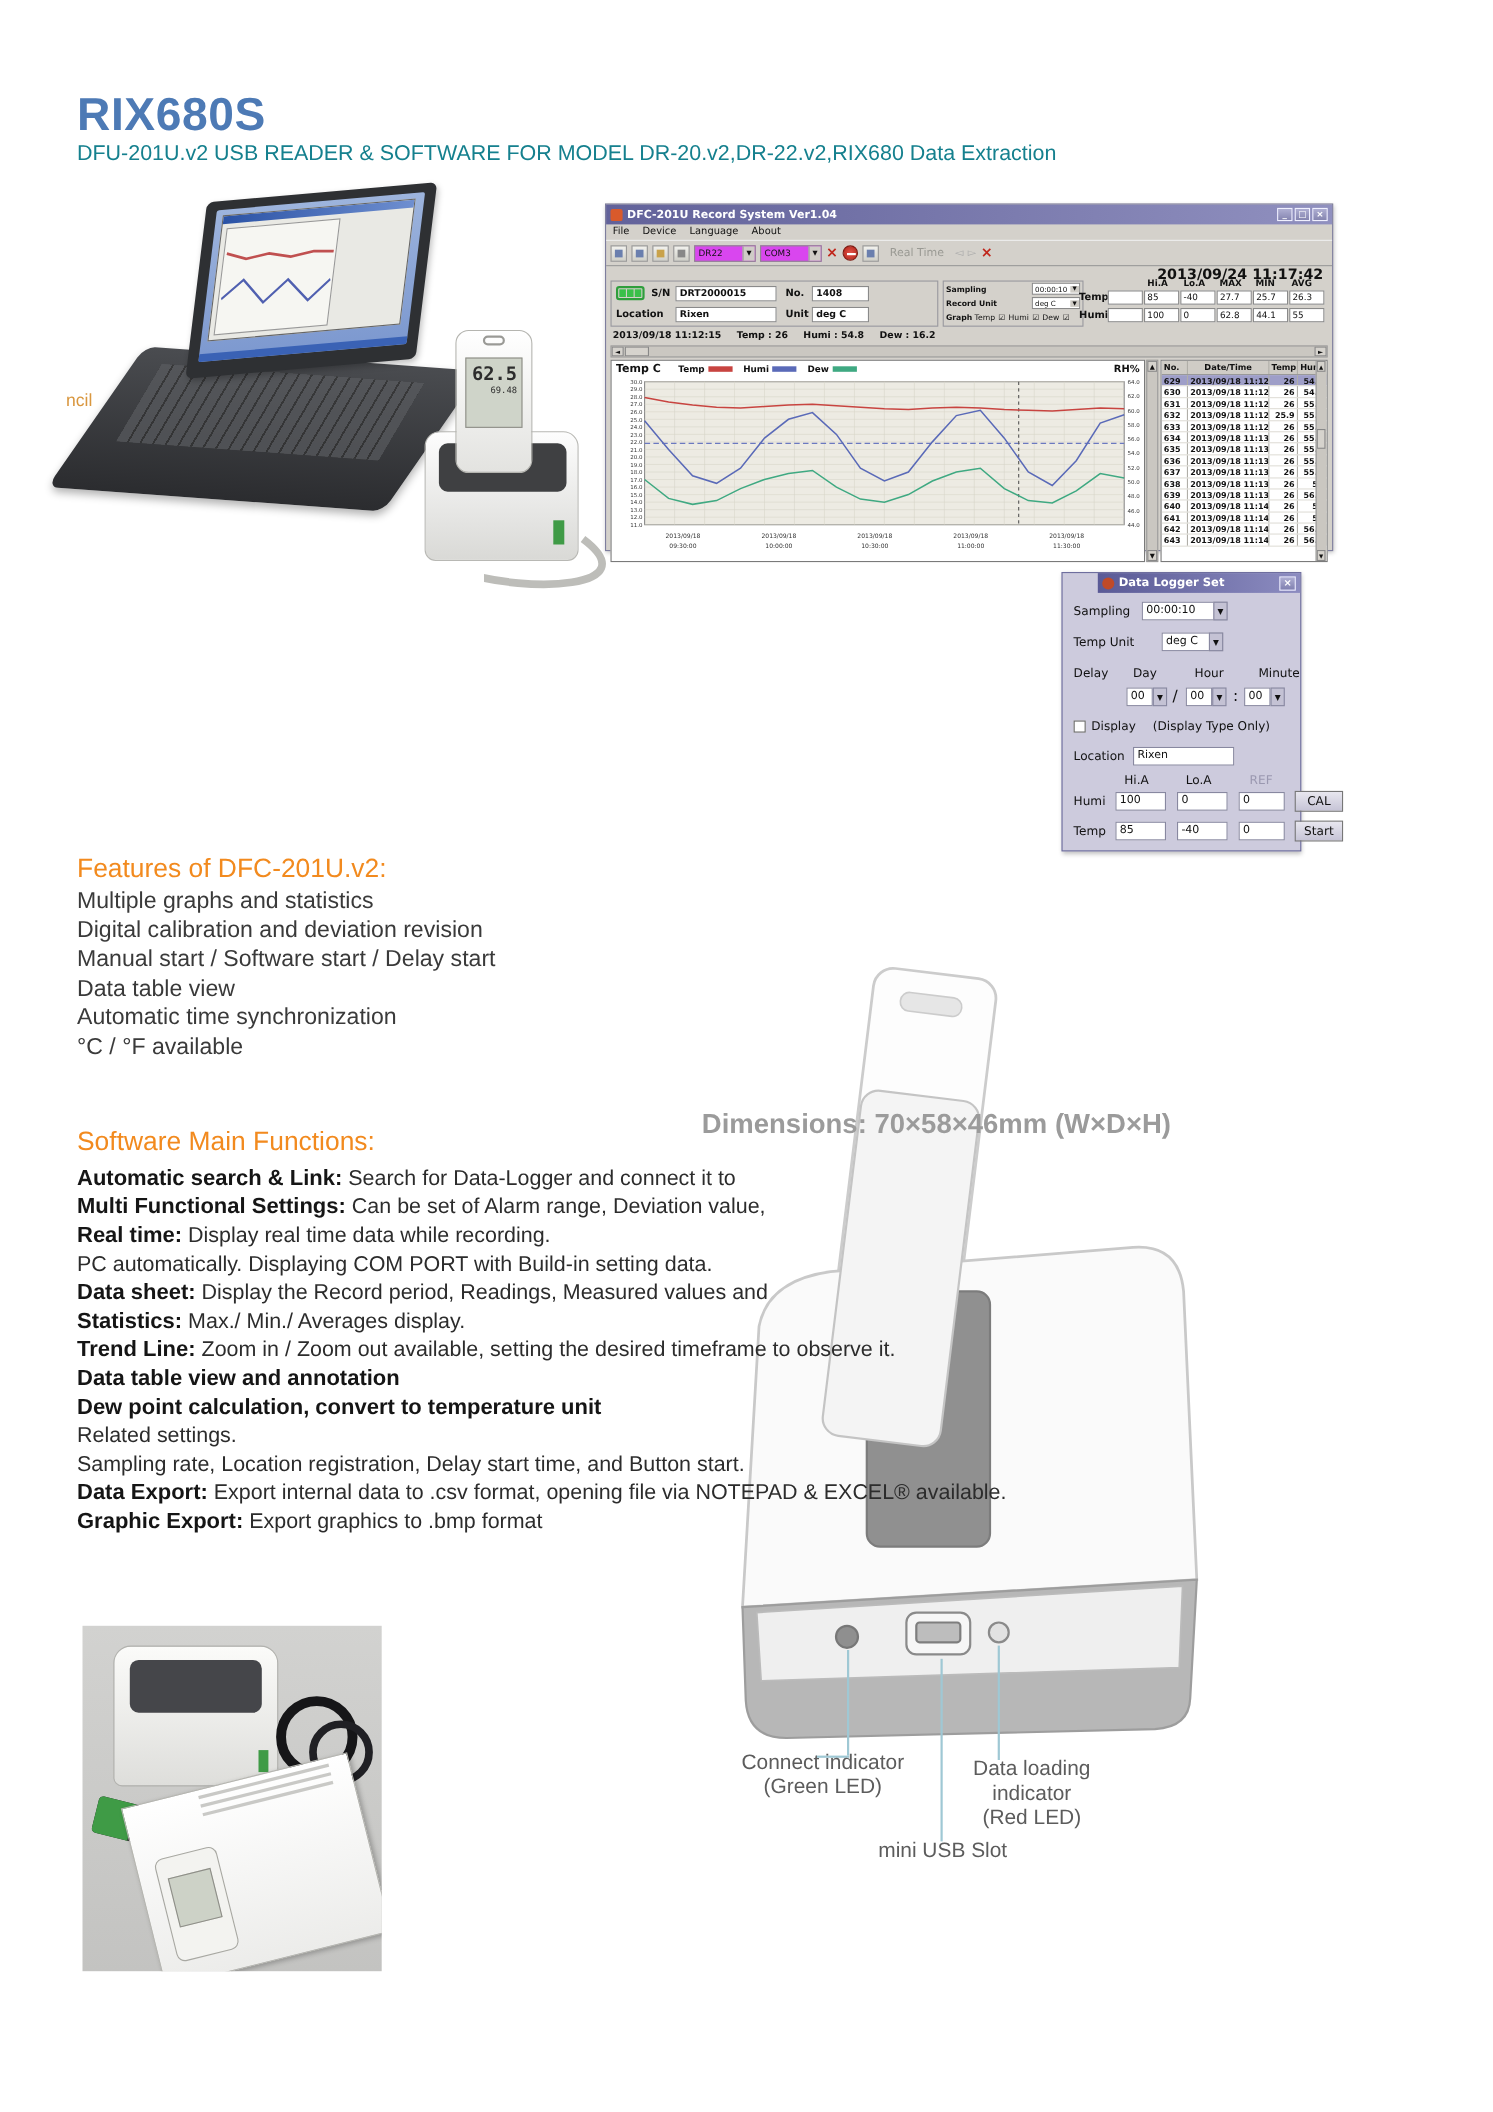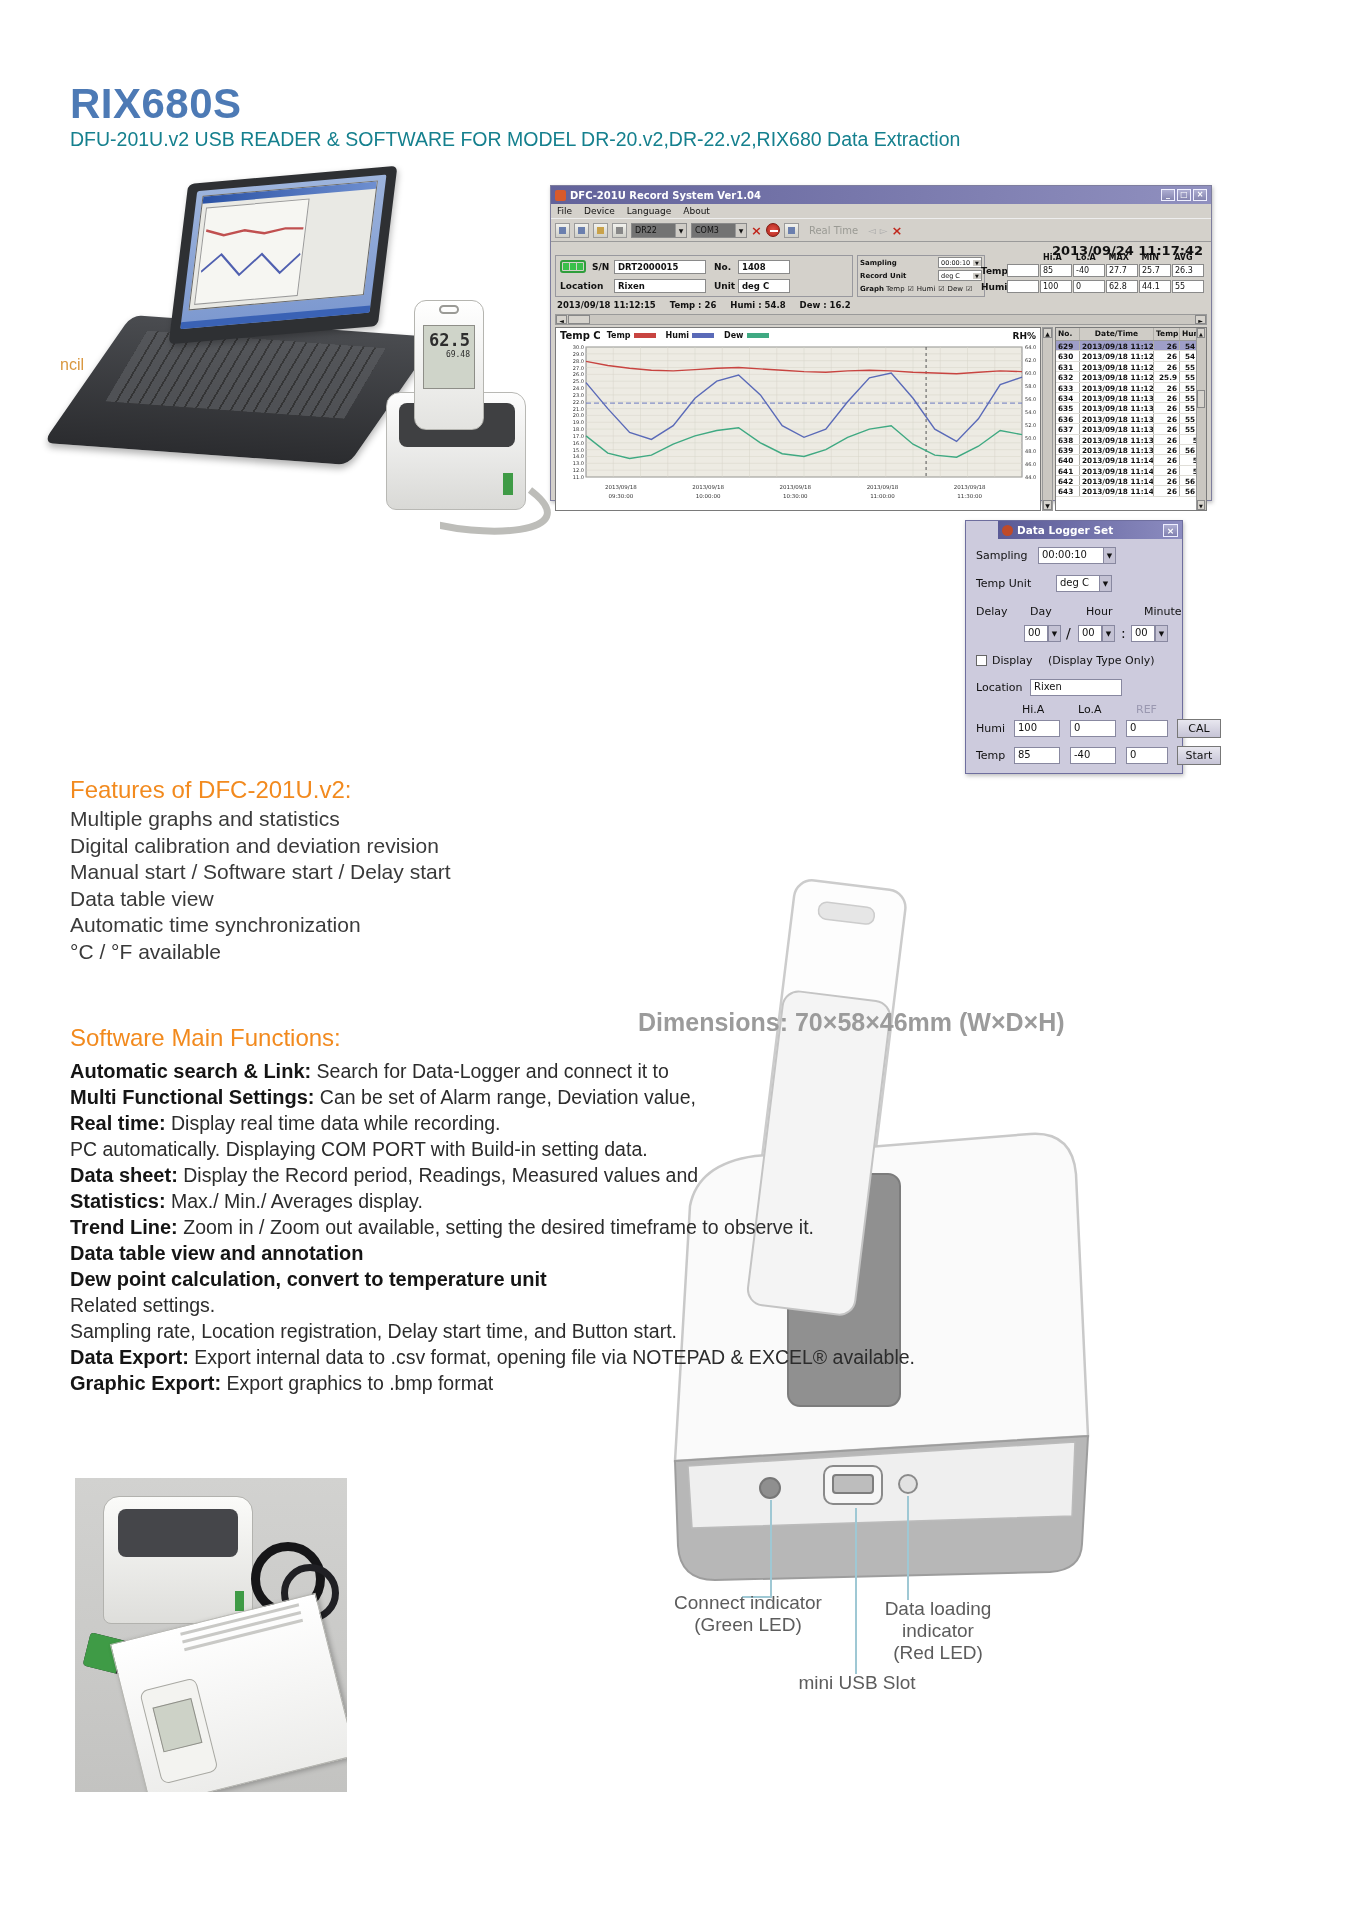--- a/index.html
+++ b/index.html
@@ -40,21 +40,21 @@
   .win-ico { width:11px; height:11px; background:#d95a2b; border-radius:2px; margin-right:4px; }
   .win-btns { margin-left:auto; display:flex; gap:2px; }
   .wbtn { width:14px; height:12px; background:linear-gradient(#aeaed2,#8585b0); border:1px solid #f0f0ff; color:#fff; font-size:8px; line-height:10px; text-align:center; }
   .menubar { height:14px; display:flex; gap:12px; align-items:center; padding:0 6px; font-size:9px;text-align:right; }
   .menubar span { text-decoration:none; }
   .toolbar { height:24px; display:flex; align-items:center; gap:4px; padding:0 4px; border-top:1px solid #eee; border-bottom:1px solid #9a9a9a; }
   .tico { width:15px; height:15px; border:1px solid #9a9a9a; background:linear-gradient(#f2f2ee,#cfcfc8); position:relative; }
   .tico i { position:absolute; left:3px; top:3px; right:3px; bottom:3px; background:#6a7fae; }
   .tico.print i { background:#888; }
   .tico.open i { background:#c9a24a; }
-  .tsel { width:56px; height:15px; background:#737373; border:1px solid #8a8a8a; display:flex; align-items:center; font-size:8px; padding-left:3px; }
+  .tsel { width:56px; height:15px; background:#d946ef; border:1px solid #8a8a8a; display:flex; align-items:center; font-size:8px; padding-left:3px; }
   .tsel .arr { margin-left:auto; width:11px; height:13px; background:#cfccc6; border-left:1px solid #999; text-align:center; font-size:6px; line-height:13px; }
   .tstop { width:14px; height:14px; border-radius:50%; background:radial-gradient(#e2544a,#b02318); border:1px solid #7e1a12; position:relative; }
   .tstop::after { content:""; position:absolute; left:3px; top:6px; width:8px; height:2px; background:#fff; }
   .trt { color:#9a9a94; font-weight:normal; font-size:10px; margin:0 6px; }
   .tx { color:#c0271c; font-weight:bold; font-size:13px; }
   .tgray { color:#aaa; font-size:10px; }
   .inforow { position:relative; height:58px; }
   .dtstamp { position:absolute; right:8px; top:1px; font-size:13px; font-weight:bold;margin-left:28px; }
   .panel { position:absolute; border:1px solid #98989e; }
   .p-left { left:4px; top:13px; width:298px; height:42px; }
@@ -74,21 +74,21 @@
   .st-row { display:flex; align-items:center; height:15px; margin-top:1px; }
   .st-row .lbl { width:26px; font-weight:bold; font-size:9px; }
   .st-box { width:32px; height:13px; background:#fff; border:1px solid #8a8a8a; font-size:8px; padding:1px 2px; margin-right:1px; }
   .statusline { height:13px; font-size:8.5px; font-weight:bold; padding-left:6px; display:flex; gap:14px; }
   .hscroll { height:11px; margin:1px 4px 0 4px; background:#cac7c1; border:1px solid #9a9a9a; position:relative; }
   .hs-left { position:absolute; left:0; top:0; width:11px; height:9px; background:#d6d3cd; border:1px solid #888; font-size:6px; text-align:center; line-height:9px; }
   .hs-thumb { position:absolute; left:12px; top:0; width:22px; height:9px; background:#d6d3cd; border:1px solid #888; }
   .hs-right { position:absolute; right:0; top:0; width:11px; height:9px; background:#d6d3cd; border:1px solid #888; font-size:6px; text-align:center; line-height:9px; }
   .mainrow { display:flex; margin:2px 4px 0 4px; height:184px; }
   .chartpanel { width:486px; background:#fff; border:1px solid #7a7a7a; }
-  .chart-head { height:15px; display:flex; align-items:center; font-size:9px; padding:0 4px; gap:6px; }
+  .chart-head { height:15px; display:flex; align-items:center; font-size:9px; padding:0 4px; gap:16px; }
   .chart-head .ct { font-weight:bold; font-size:10px; }
   .leg { display:flex; align-items:center; gap:3px; font-weight:bold; font-size:8px; }
   .leg i { width:22px; height:5px; display:inline-block; }
   .rh { margin-left:auto; font-weight:bold; font-size:9px; }
   .vscroll { width:11px; margin-left:1px; background:#cac7c1; border:1px solid #9a9a9a; position:relative; font-size:6px; }
   .vs-up,.vs-dn { position:absolute; left:0; width:9px; height:10px; background:#d6d3cd; border:1px solid #888; text-align:center; line-height:10px; }
   .vs-up { top:0; } .vs-dn { bottom:0; }
   .tablepanel { width:152px; margin-left:2px; border:1px solid #7a7a7a; background:#fff; overflow:hidden; position:relative; }
   .t-head { display:flex; height:13px; background:#cfccc6; border-bottom:1px solid #999; font-weight:bold; font-size:7.5px; }
   .t-head span, .t-row span { border-right:1px solid #b0aeA8; display:block; padding:1px 2px; overflow:hidden; white-space:nowrap; }

